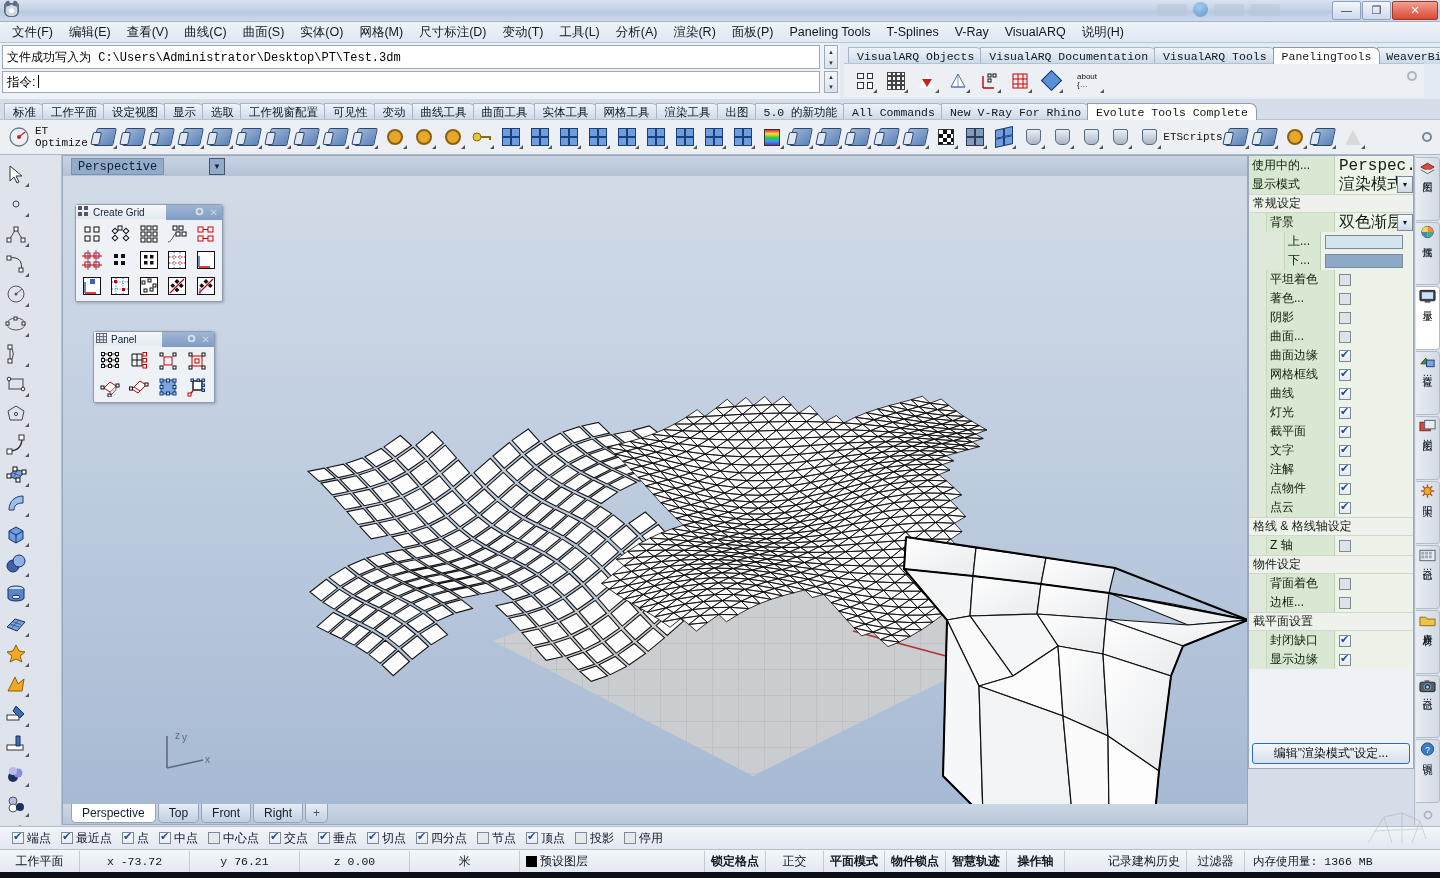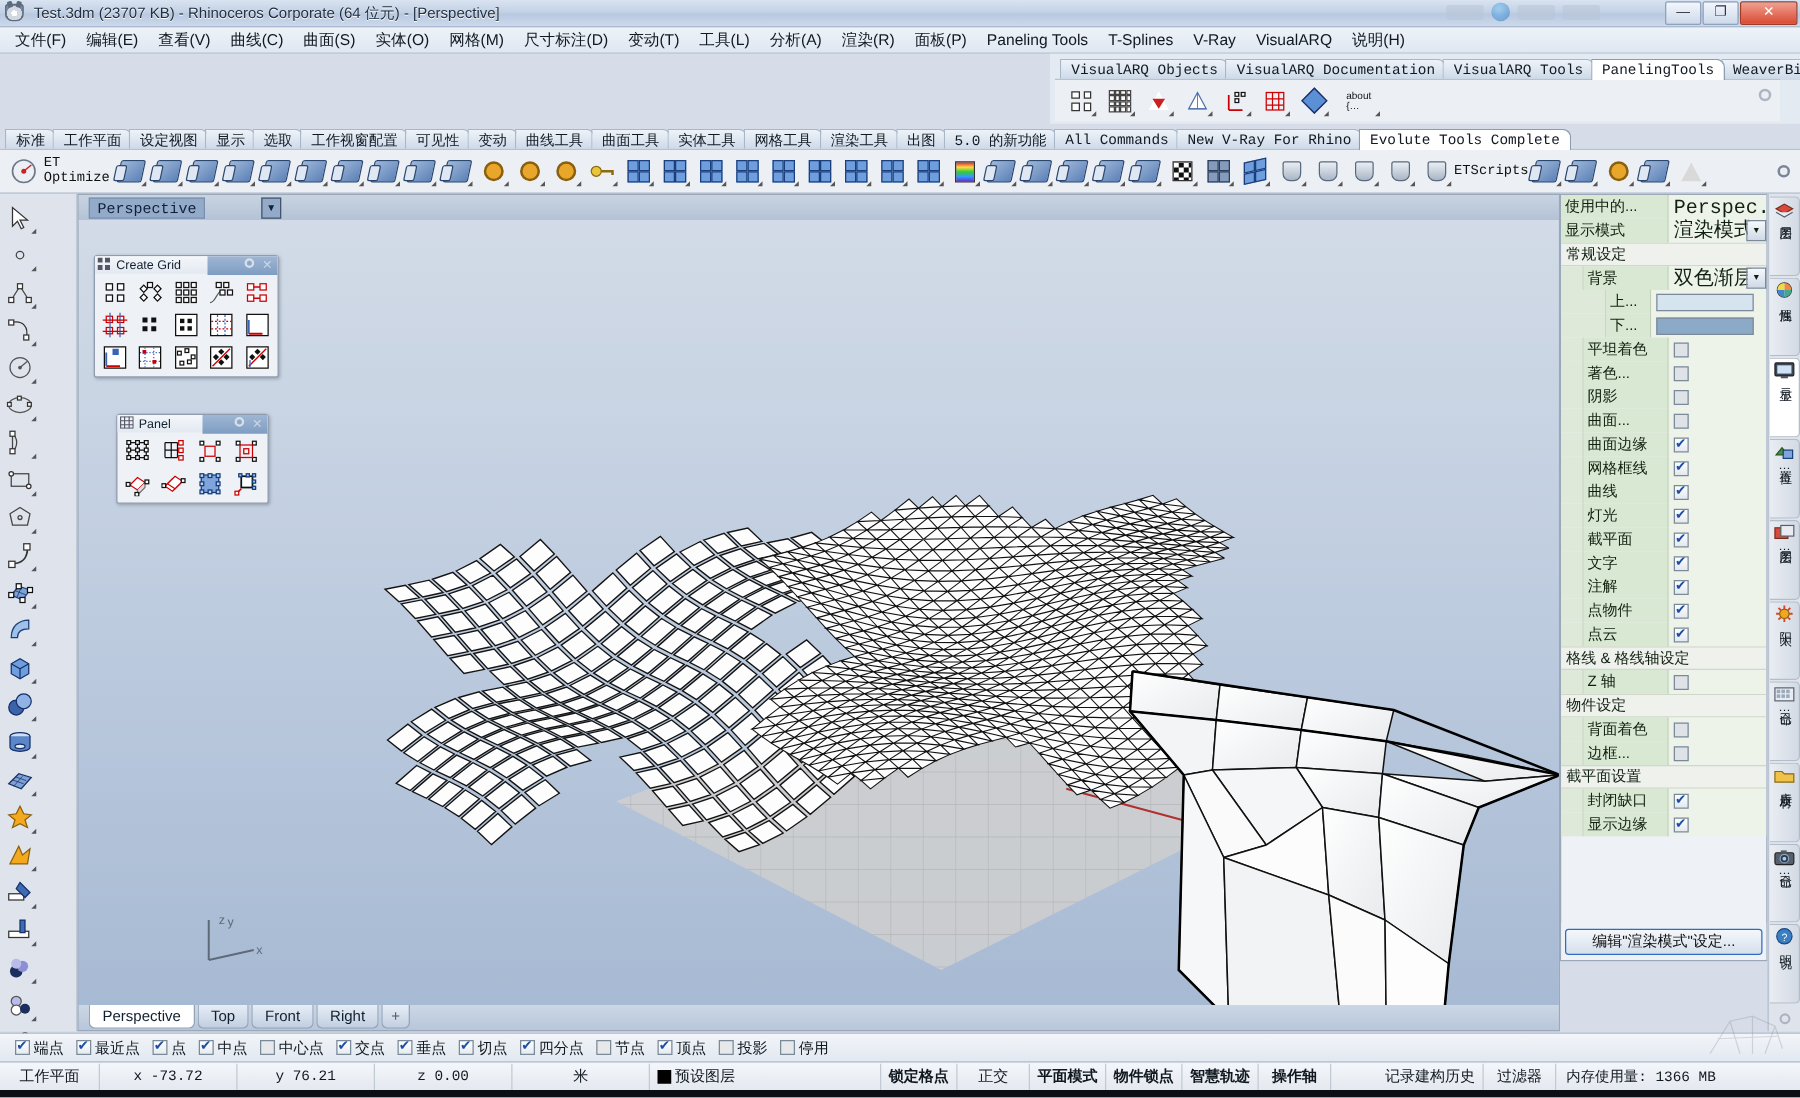--- a/index.html
+++ b/index.html
@@ -313,21 +313,20 @@
 </style>
 </head>
 <body>
 
 <div id="app">
 
   <div class="titlebar">
     <div class="tb-icon">
         <div class="rhino-logo"></div>
       </div>
-    <div class="tb-text">Test.3dm (23707 KB) - Rhinoceros Corporate (64 位元) - [Perspective]</div>
     <div class="win-small">
       <div class="ws"></div>
         <div class="wdot"></div>
         <div class="ws"></div>
         <div class="ws"></div>
     </div>
     <div class="win-btns">
       <div class="win-btn">—</div>
       <div class="win-btn">❐</div>
       <div class="win-btn close">✕</div>
@@ -348,20 +347,34 @@
       <div class="menu-item">分析(A)</div>
       <div class="menu-item">渲染(R)</div>
       <div class="menu-item">面板(P)</div>
       <div class="menu-item">Paneling Tools</div>
       <div class="menu-item">T-Splines</div>
       <div class="menu-item">V-Ray</div>
       <div class="menu-item">VisualARQ</div>
       <div class="menu-item">说明(H)</div>
     </div>
 
+  <div class="cmdwrap">
+    <div class="cmd-hist">文件成功写入为 C:\Users\Administrator\Desktop\PT\Test.3dm</div>
+    <div class="cmd-line">
+      <span>指令:</span><span class="caret"></span>
+    </div>
+    <div class="spin top">
+      <div>▲</div>
+      <div>▼</div>
+    </div>
+    <div class="spin bot">
+      <div>▲</div>
+      <div>▼</div>
+    </div>
+  </div>
   <div class="cmd-right-strip"></div>
 
   <div class="tabrow tabrow-a" id="tabrow-a">
       <div class="ttab">VisualARQ Objects</div>
       <div class="ttab">VisualARQ Documentation</div>
       <div class="ttab">VisualARQ Tools</div>
       <div class="ttab active">PanelingTools</div>
       <div class="ttab">WeaverBird</div>
     </div>
   <div class="tbstrip-a">

